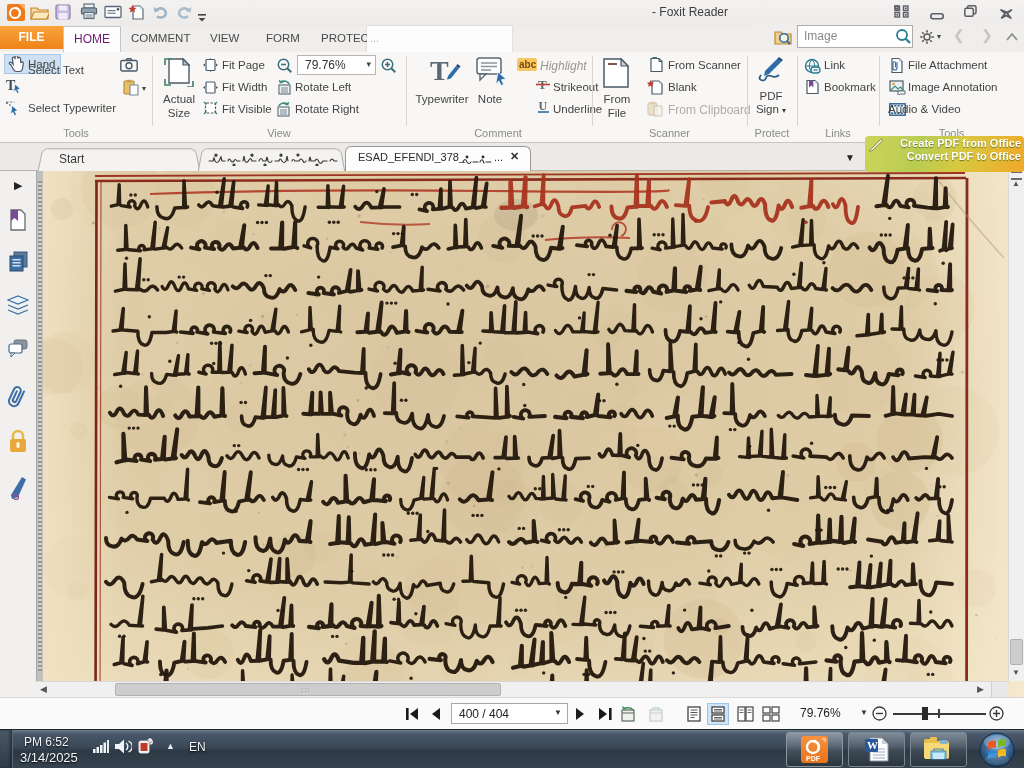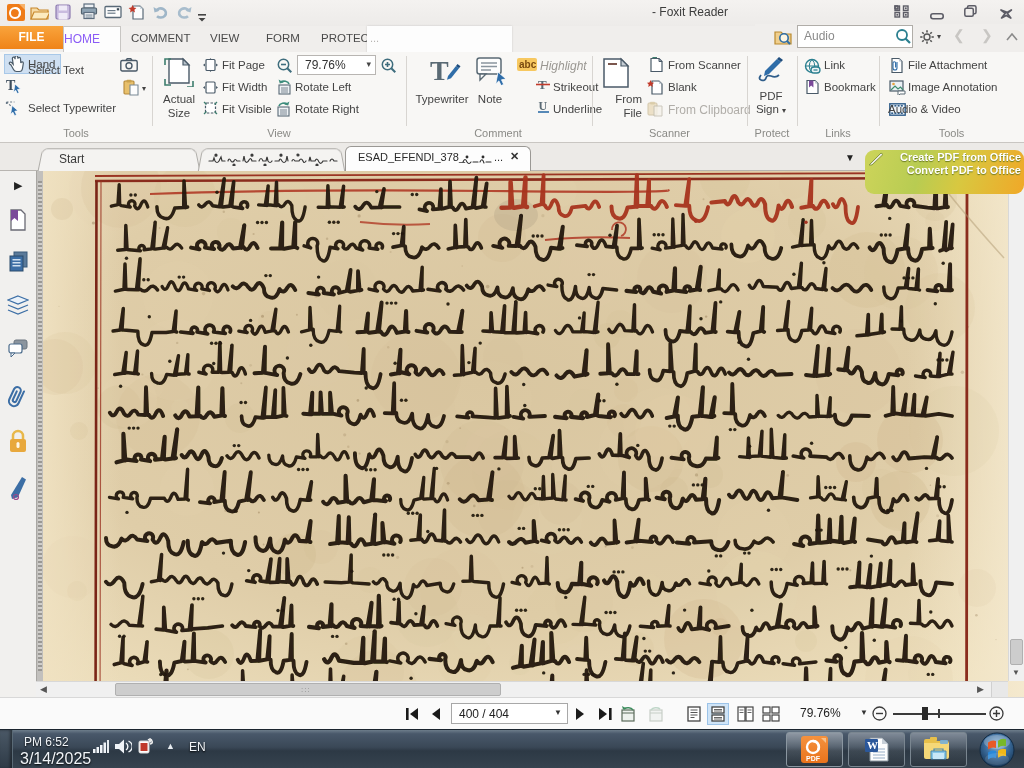--- a/index.html
+++ b/index.html
@@ -76,21 +76,21 @@
  <span class="abs" style="left:964px;top:3px"><svg width="13" height="12" viewBox="0 0 13 12" style="">
         <rect x="3.5" y="0.8" width="8.5" height="8" rx="1.5" fill="none" stroke="#5c5c66" stroke-width="1.5"></rect>
         <rect x="0.8" y="3.2" width="8.5" height="8" rx="1.5" fill="#f0eeec" stroke="#5c5c66" stroke-width="1.5"></rect>
       </svg></span>
  <span class="abs" style="left:1000px;top:5px"><svg width="13" height="10" viewBox="0 0 13 10" style="">
         <path d="M1 1 l4.2 3.2 L1.6 9 l4.6 -2.6 4.6 2.6 -3.6 -4.8 L11.4 1 7 3.4 z" fill="none" stroke="#5c5c66" stroke-width="1.7" stroke-linejoin="round"></path>
       </svg></span>
 </div>
 <div class="abs" style="left:0;top:26px;width:1024px;height:26px;background:#f0eeec">
  <div class="abs" style="left:0;top:0;width:63px;height:23px;background:linear-gradient(#f9a43c,#ef8318);color:#fff;font-size:12px;font-weight:bold;text-align:center;line-height:23px">FILE</div>
- <div class="abs" style="left:63px;top:0;width:58px;height:26px;background:#fdfdfd;border:1px solid #c8c6c3;border-bottom:none;color:#8b5cf6;font-size:12px;line-height:25px">HOME</div>
+ <div class="abs" style="left:63px;top:0;width:58px;height:26px;background:#fdfdfd;border:1px solid #c8c6c3;border-bottom:none;color:#701a75;font-size:12px;text-align:center;line-height:25px">HOME</div>
  <div class="abs lbl" style="left:131px;top:6px;color:#4a4a4a">COMMENT</div>
  <div class="abs lbl" style="left:210px;top:6px;color:#4a4a4a">VIEW</div>
  <div class="abs lbl" style="left:266px;top:6px;color:#4a4a4a">FORM</div>
  <div class="abs lbl" style="left:321px;top:6px;color:#4a4a4a">PROTECT</div>
  <div class="abs" style="left:367px;top:0;width:145px;height:28px;background:#fdfdfd;box-shadow:0 0 2px rgba(0,0,0,0.15)"></div>
  <div class="abs" style="left:370px;top:6px;color:#b8b5b2;font-size:11px">...</div>
 </div>
 <div class="abs" style="left:0;top:52px;width:1024px;height:91px;background:#f8f7f5;border-bottom:1px solid #c9c6c2">
 
  <div class="abs" style="left:4px;top:2px;width:57px;height:20px;background:#cfe0f2;border:1px solid #a8c8e8"></div>
@@ -227,21 +227,21 @@
       </svg></span>
     <span class="abs lbl" style="left:553px;top:51px">Underline</span>
  <div class="grplbl abs" style="left:420px;width:156px">Comment</div>
  <div class="sep" style="left:592px"></div>
 
  <span class="abs" style="left:601px;top:5px"><svg width="30" height="32" viewBox="0 0 30 32" style="">
         <path d="M3 2 h17 l7 7 v21 h-24 z" fill="#fff" stroke="#4a5a68" stroke-width="1.5"></path>
         <path d="M20 2 l7 7 h-7 z" fill="#c5cdd4" stroke="#4a5a68" stroke-width="1.2"></path>
         <rect x="7" y="6" width="9" height="2" fill="#5a2d20" opacity="0.8"></rect>
       </svg></span>
- <div class="abs lbl" style="left:592px;top:40px;width:50px;text-align:right;line-height:14px">From<br>File</div>
+ <div class="abs lbl" style="left:592px;top:40px;width:50px;text-align:center;line-height:14px">From<br>File</div>
  <span class="abs" style="left:648px;top:5px"><svg width="16" height="16" viewBox="0 0 16 16" style="">
         <path d="M3 1.5 h8 l3 3 v10 h-11 z" fill="#fff" stroke="#4a5a68" stroke-width="1.2"></path>
         <path d="M11 1.5 l3 3 h-3 z" fill="#c5cdd4" stroke="#4a5a68" stroke-width="1"></path>
         <path d="M5 1.5 v-1 h4" stroke="#3e7d6e" stroke-width="1.2" fill="none"></path>
       </svg></span>
     <span class="abs lbl" style="left:668px;top:7px">From Scanner</span>
  <span class="abs" style="left:647px;top:27px"><svg width="17" height="16" viewBox="0 0 17 16" style="">
         <path d="M5 2 h7 l3 3 v10 h-10 z" fill="#fff" stroke="#4a5a68" stroke-width="1.2"></path>
         <path d="M12 2 l3 3 h-3 z" fill="#c5cdd4"></path>
         <path d="M3.5 1 l1.1 2.4 2.5 .3 -1.8 1.7 .5 2.5 -2.3 -1.3 -2.2 1.3 .4 -2.5 -1.8 -1.7 2.5 -.3 z" fill="#c23a2a"></path>
@@ -310,21 +310,21 @@
     <span class="abs lbl" style="left:888px;top:51px">Audio &amp; Video</span>
  <div class="grplbl abs" style="left:879px;width:145px">Tools</div>
 </div>
 <div class="abs" style="left:755px;top:24px;width:269px;height:28px;background:#f0eeec">
  <span class="abs" style="left:19px;top:4px"><svg width="18" height="17" viewBox="0 0 18 17" style="">
         <path d="M1 4 h6 l2 2 h8 v10 h-16 z" fill="#f0cf8e" stroke="#b98a2f" stroke-width="1.2"></path>
         <circle cx="10" cy="10" r="4.2" fill="#fdf6e3" stroke="#2e6da4" stroke-width="1.6"></circle>
         <path d="M13 13 l3 3" stroke="#2e6da4" stroke-width="2"></path>
       </svg></span>
  <div class="abs" style="left:42px;top:1px;width:116px;height:23px;background:#fff;border:1px solid #b0ada8">
-  <span style="position:absolute;left:6px;top:3px;font-size:12px;color:#8a8a8a">Audio</span>
+  <span style="position:absolute;left:6px;top:3px;font-size:12px;color:#8a8a8a">Image</span>
  </div>
  <span class="abs" style="left:140px;top:4px"><svg width="17" height="17" viewBox="0 0 17 17" style="">
         <circle cx="7" cy="7" r="5" fill="none" stroke="#2a7f8f" stroke-width="1.8"></circle>
         <path d="M10.5 10.5 l4.5 4.5" stroke="#2a7f8f" stroke-width="2.2"></path>
       </svg></span>
  <span class="abs" style="left:164px;top:5px"><svg width="16" height="16" viewBox="0 0 16 16" style="">
         <circle cx="8" cy="8" r="3" fill="none" stroke="#555" stroke-width="1.4"></circle>
         <g stroke="#555" stroke-width="1.6">
           <path d="M8 1.2 v2.3"></path>
           <path d="M8 12.5 v2.3"></path>
@@ -367,21 +367,21 @@
       <g fill="none" stroke="#2a2a2a" stroke-width="1.1" stroke-linecap="round">
         <path d="M1 7 q2 -5 4 0 q2 3 4 0 M11 7 h5 M18 7 q2 -5 4 1 M24 7 h5"></path>
         <circle cx="5" cy="2" r="0.9" fill="#2a2a2a"></circle>
         <circle cx="21" cy="2" r="0.9" fill="#2a2a2a"></circle>
       </g>
     </svg>
  <span class="abs" style="left:494px;top:8px;font-size:11px;color:#2a2a2a">...</span>
  <span class="abs" style="left:510px;top:7px;font-size:11px;color:#333;font-weight:bold">✕</span>
  <span class="abs" style="left:845px;top:9px;font-size:10px;color:#222">▼</span>
 </div>
-<div class="abs" style="left:865px;top:150px;width:159px;height:44px;background:linear-gradient(105deg,#cdd45a 0%,#b8cc52 35%,#d8c840 60%,#f0a828 100%);border-radius:9px;z-index:40">
+<div class="abs" style="left:865px;top:136px;width:159px;height:36px;background:linear-gradient(105deg,#cdd45a 0%,#b8cc52 35%,#d8c840 60%,#f0a828 100%);border-radius:4px;z-index:40">
  <div style="position:absolute;left:14px;top:1px;width:142px;font-size:11px;font-weight:bold;color:#fff;text-shadow:0 1px 1px #6a7a20;line-height:13px;text-align:right">Create PDF from Office<br>Convert PDF to Office</div>
  <svg style="position:absolute;left:3px;top:2px" width="16" height="14" viewBox="0 0 16 14">
       <path d="M1 13 L13 1 l2 1.5 L4 13 z" fill="#e8e8e0" stroke="#8a9a40" stroke-width="1"></path>
     </svg>
 </div>
 <div class="abs" style="left:0;top:171px;width:1024px;height:510px;background:#f1f0ee">
 
  <div class="abs" style="left:0;top:0;width:36px;height:510px;background:#f1f0ee"></div>
  <div class="abs" style="left:36px;top:0;width:7px;height:510px;background:#c2c0bd;border-left:1px solid #a8a6a2">
    <div style="position:absolute;left:1px;top:10px;width:4px;height:490px;background:repeating-linear-gradient(#9a9894 0 2px,#d0cecb 2px 4px)"></div>
@@ -1090,21 +1090,21 @@
  <div class="abs" style="left:922px;top:9px;width:6px;height:13px;background:#2a2a2a"></div>
  <div class="abs" style="left:938px;top:11px;width:2px;height:9px;background:#3a3a3a"></div>
  <svg class="abs" style="left:989px;top:8px" width="15" height="15" viewBox="0 0 15 15">
       <circle cx="7.5" cy="7.5" r="6.5" fill="none" stroke="#3a3a3a" stroke-width="1.3"></circle>
       <path d="M4 7.5 h7 M7.5 4 v7" stroke="#3a3a3a" stroke-width="1.4"></path>
     </svg>
 </div>
 <div class="abs" style="left:0;top:729px;width:1024px;height:39px;background:linear-gradient(#6d7d8b 0%,#49586a 10%,#3a4857 45%,#2d3945 55%,#36434f 100%);border-top:1px solid #1a242e">
  <div style="position:absolute;left:0;top:0;width:13px;height:39px;background:linear-gradient(#4a5866,#2e3a46);border-right:1px solid #5a6a76;box-shadow:inset -2px 0 3px rgba(0,0,0,0.4)"></div>
  <div style="position:absolute;left:24px;top:5px;color:#f0f4f8;font-size:12px;text-shadow:0 1px 2px #000">PM 6:52</div>
- <div style="position:absolute;left:20px;top:20px;color:#f0f4f8;font-size:16px;text-shadow:0 1px 2px #000">3/14/2025</div>
+ <div style="position:absolute;left:20px;top:20px;color:#f0f4f8;font-size:13px;text-shadow:0 1px 2px #000">3/14/2025</div>
  <svg style="position:absolute;left:93px;top:10px" width="16" height="14" viewBox="0 0 16 14">
       <g fill="#f0f4f8">
         <rect x="0" y="9" width="2.5" height="4"></rect>
         <rect x="3.5" y="7" width="2.5" height="6"></rect>
         <rect x="7" y="5" width="2.5" height="8"></rect>
         <rect x="10.5" y="2.5" width="2.5" height="10.5"></rect>
         <rect x="14" y="0" width="2" height="13" opacity="0.95"></rect>
       </g>
     </svg>
  <svg style="position:absolute;left:114px;top:9px" width="18" height="15" viewBox="0 0 18 15">

